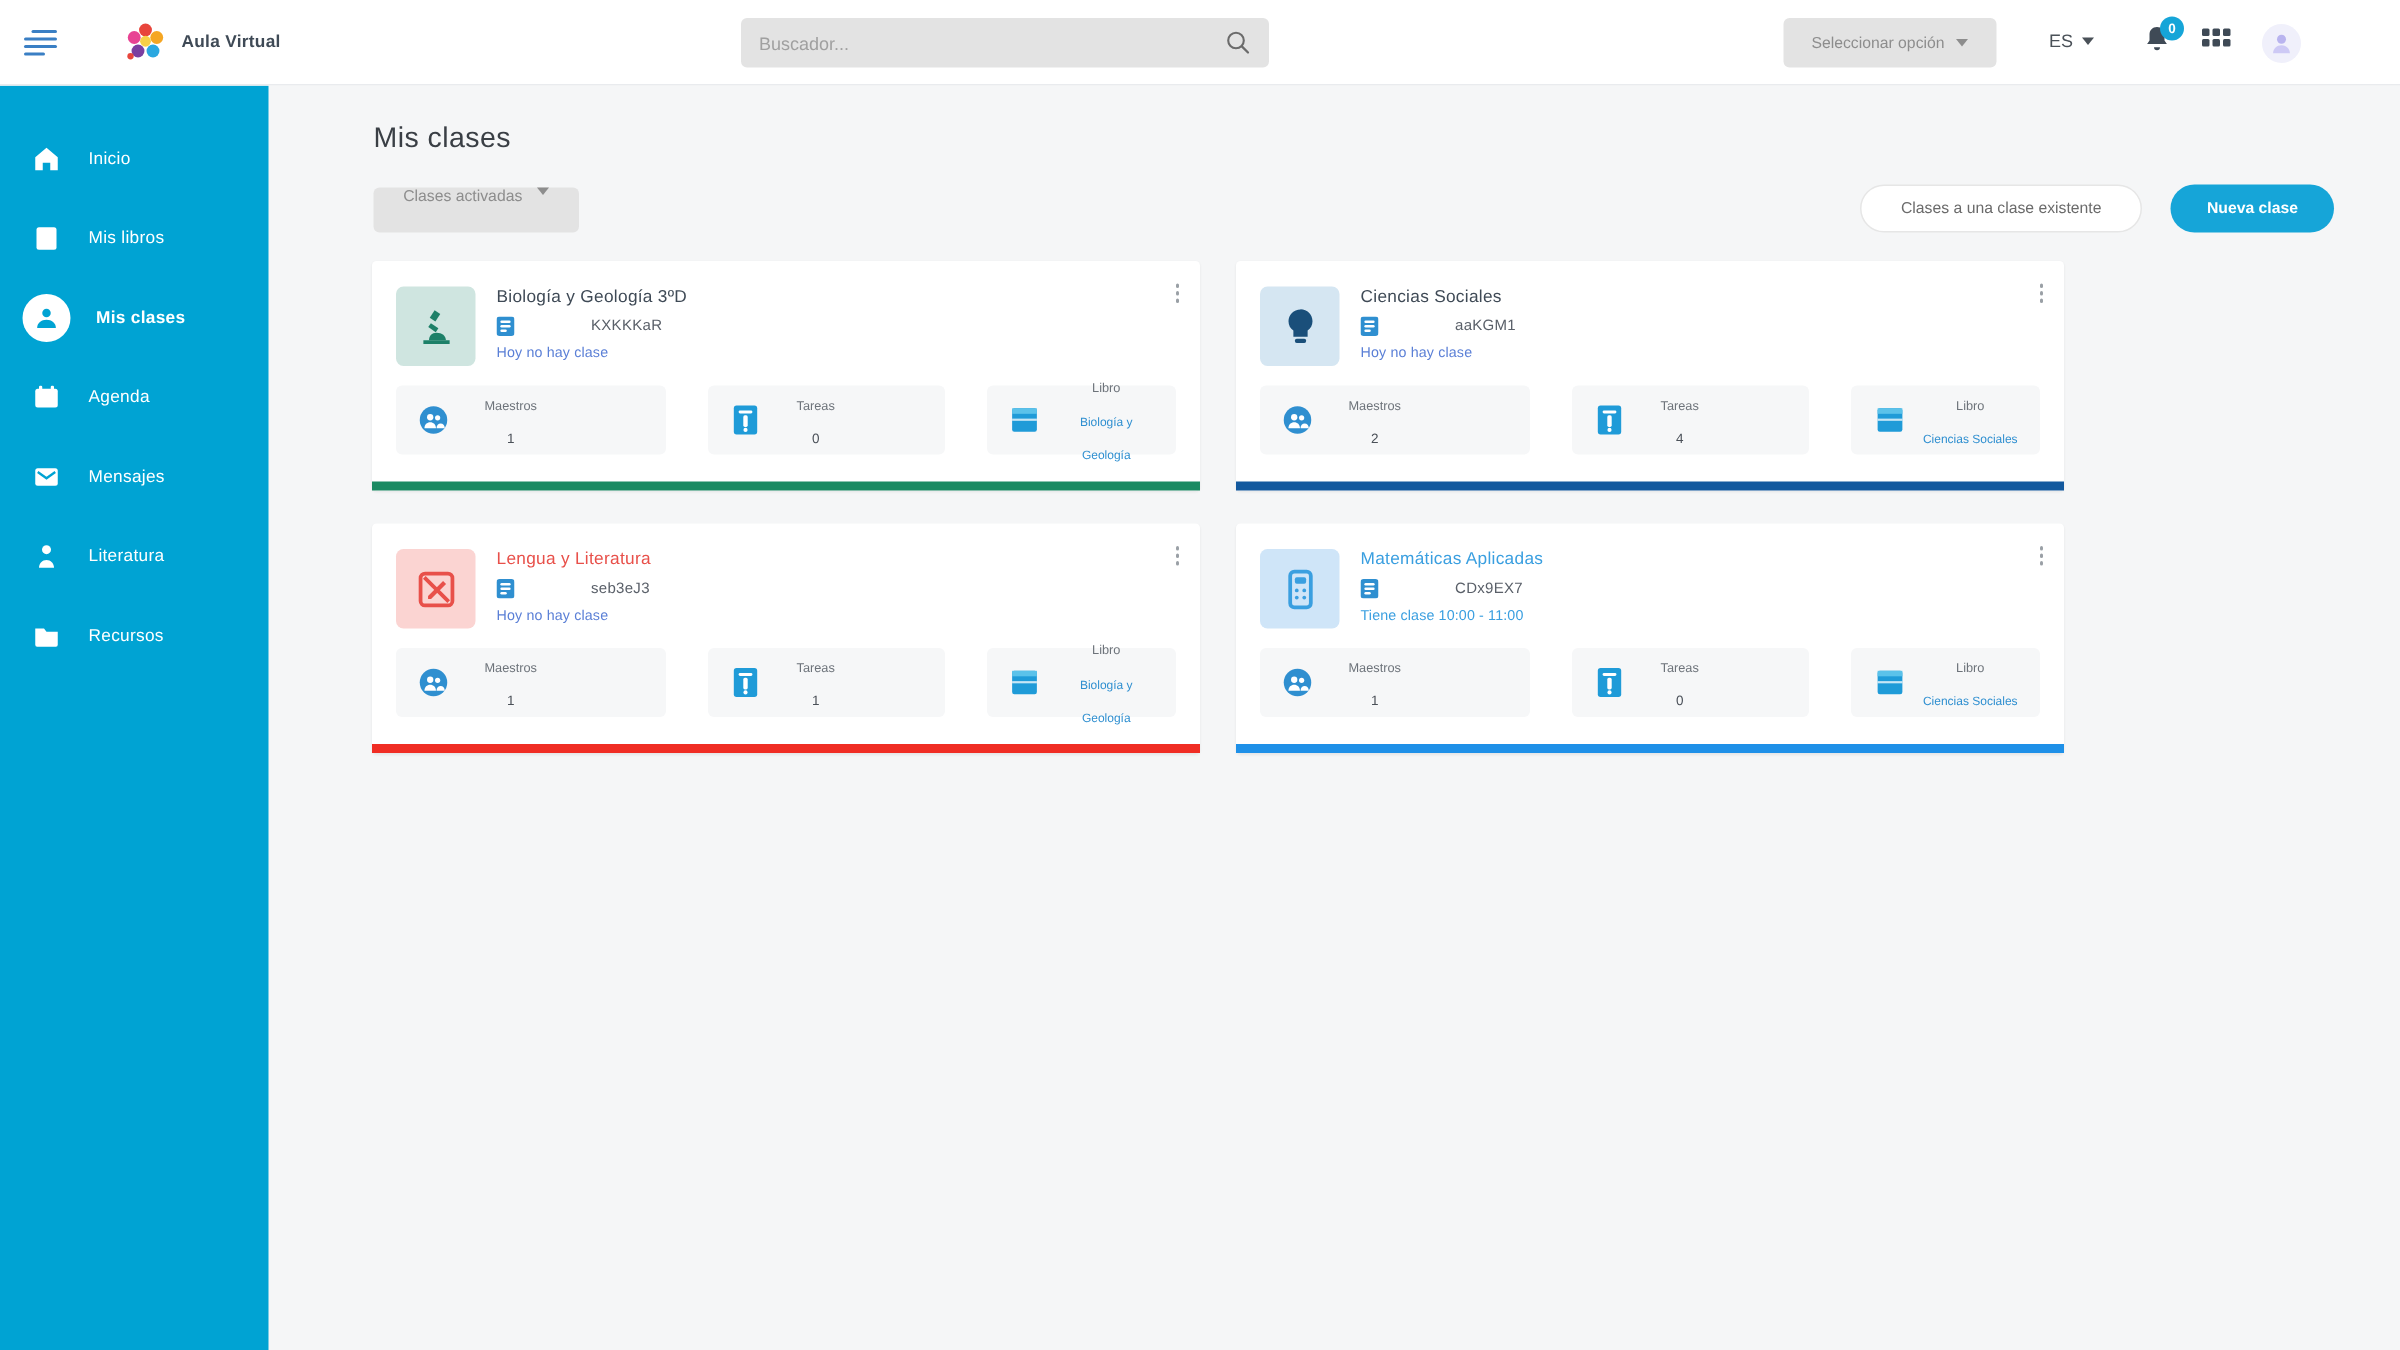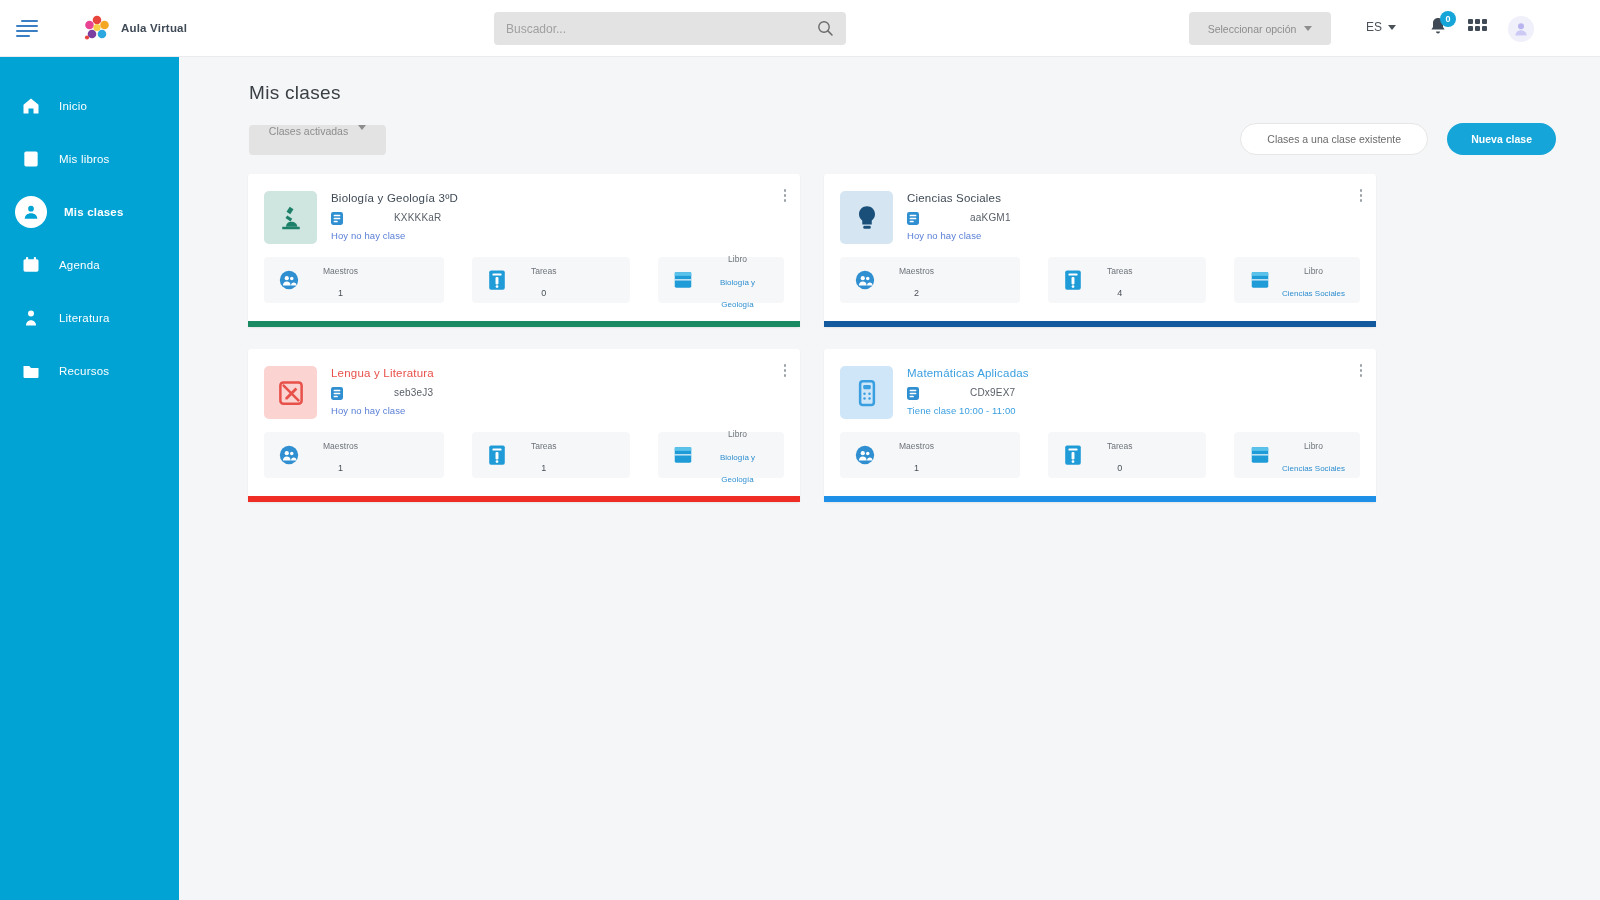--- a/index.html
+++ b/index.html
@@ -272,20 +272,29 @@
     </div>
     <div class="nav-item">
       <span class="nav-ico">
         <svg width="20" height="20" viewBox="0 0 24 24" fill="#ffffff">
           <rect x="3" y="5" width="18" height="15" rx="2"></rect>
           <rect x="6" y="2.5" width="2.6" height="4" rx="1"></rect>
           <rect x="15.4" y="2.5" width="2.6" height="4" rx="1"></rect>
         </svg>
       </span>
       <span class="nav-label">Agenda</span>
+    </div>
+    <div class="nav-item">
+      <span class="nav-ico">
+        <svg width="20" height="20" viewBox="0 0 24 24" fill="#ffffff">
+          <rect x="3" y="5" width="18" height="14" rx="2"></rect>
+          <path d="M5 8l7 5 7-5" fill="none" stroke="#00a3d3" stroke-width="1.8"></path>
+        </svg>
+      </span>
+      <span class="nav-label">Mensajes</span>
     </div>
     <div class="nav-item">
       <span class="nav-ico">
         <svg width="20" height="20" viewBox="0 0 24 24" fill="#ffffff">
           <circle cx="12" cy="6.5" r="3.6"></circle>
           <path d="M6 21c0-3.6 2.7-6.2 6-6.2S18 17.4 18 21z"></path>
         </svg>
       </span>
       <span class="nav-label">Literatura</span>
     </div>

